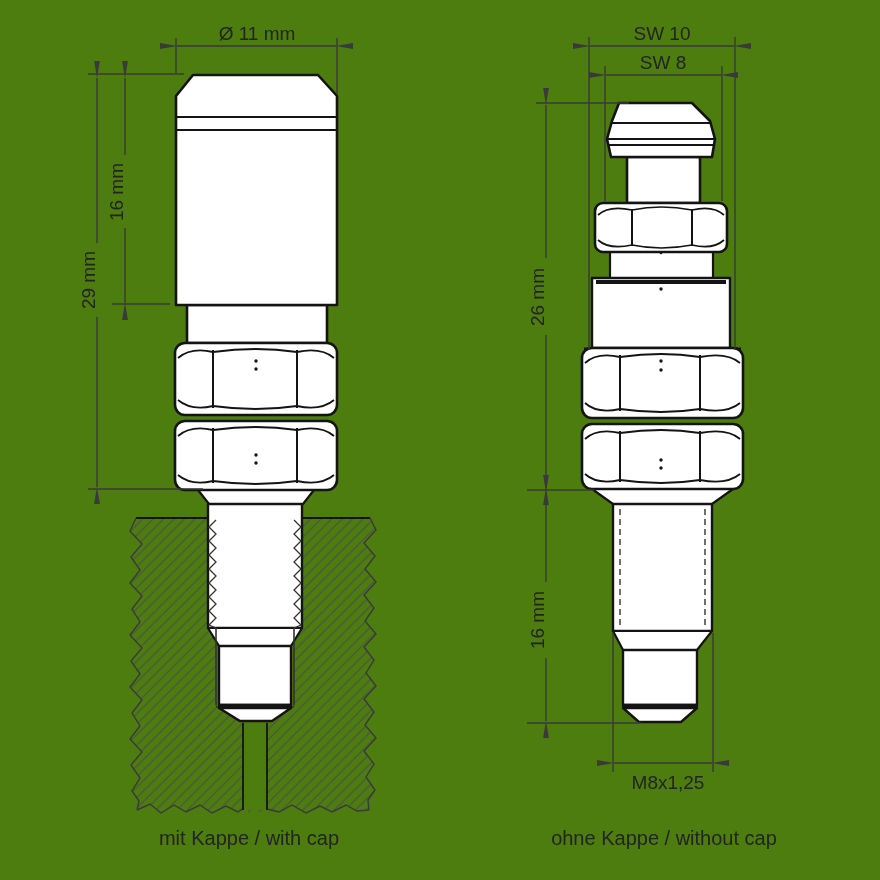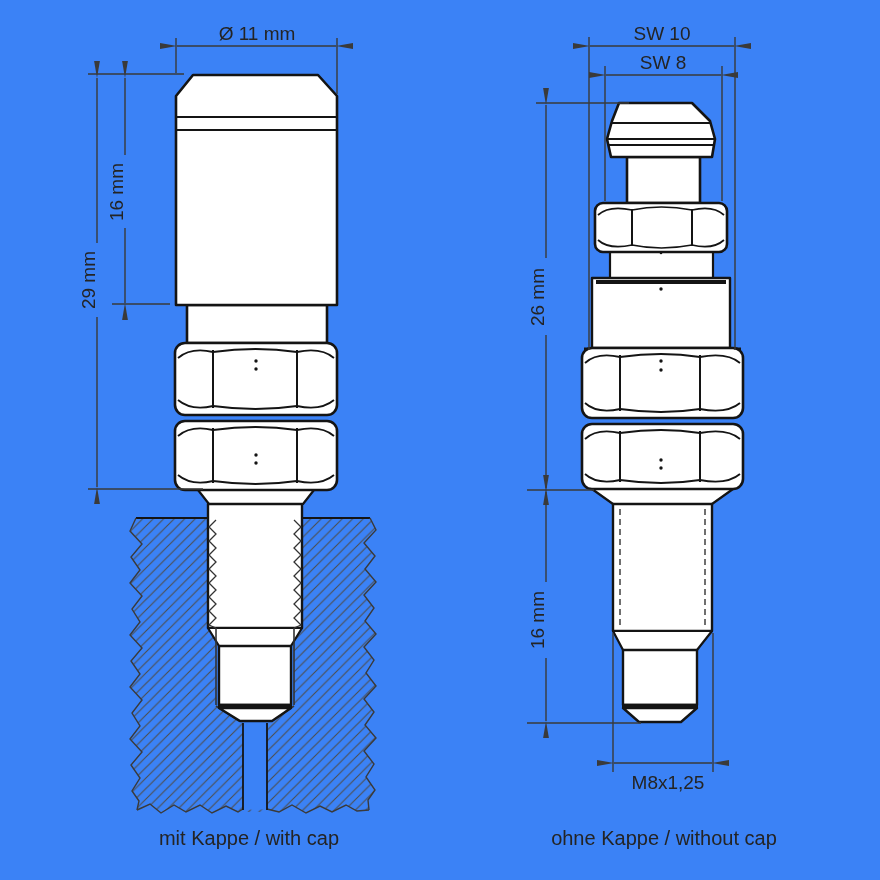--- a/index.html
+++ b/index.html
@@ -1,20 +1,20 @@
 <!DOCTYPE html>
 <html><head>
 <meta charset="utf-8">
 <style>
   html, body { margin: 0; padding: 0; background: #ffffff; }
   .canvas {
     position: relative;
     width: 880px;
     height: 880px;
-    background: #3b82f6;
+    background: #4d7c0f;
     font-family: "Liberation Sans", sans-serif;
     overflow: hidden;
   }
   svg text {
     font-family: "Liberation Sans", sans-serif;
     fill: #242424;
   }
   .dim-label { font-size: 19px; }
   .caption   { font-size: 20px; }
 </style>

